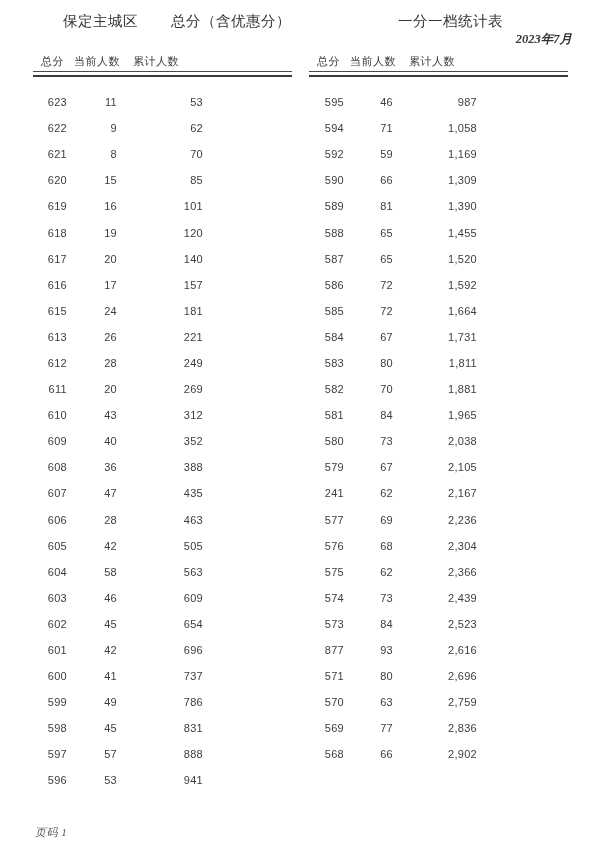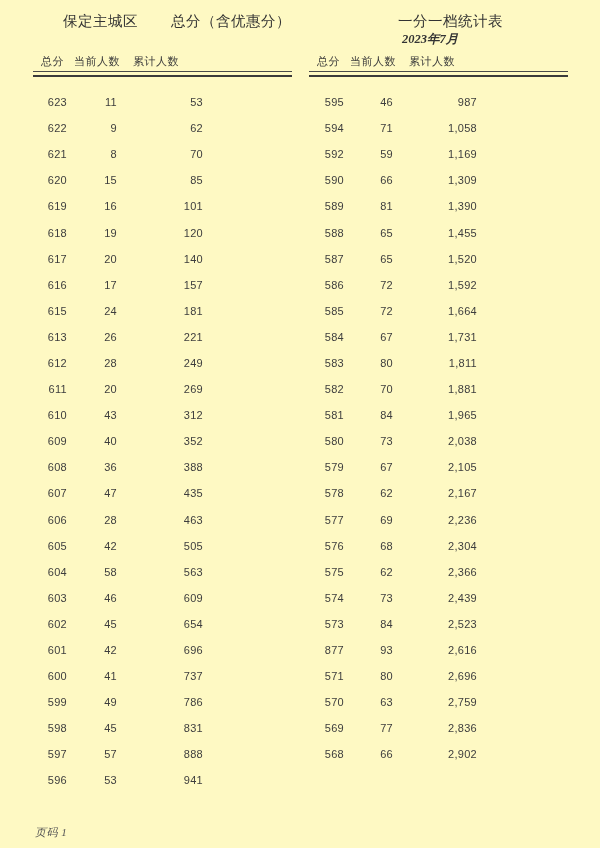--- a/index.html
+++ b/index.html
@@ -1,42 +1,42 @@
 <!DOCTYPE html>
 <html><head>
 <meta charset="utf-8">
 <style>
   html, body { margin: 0; padding: 0; background: #e8e8e8; }
   .page {
     position: relative;
     width: 600px;
     height: 848px;
     margin: 0 auto;
-    background: #fef9c3;
+    background: #ffffff;
     overflow: hidden;
     font-family: "Liberation Serif", "DejaVu Serif", serif;
     color: #3a3a3a;
   }
   .hdr-text {
     position: absolute;
     top: 12px;
     font-size: 14.5px;
     letter-spacing: 0.5px;
     color: #333;
     white-space: nowrap;
   }
   .region     { left: 63px;  }
   .score-type { left: 171px; }
   .title      { left: 385px; margin-left: 13px; }
   .date {
     position: absolute;
     top: 31px;
-    left: 402px;
+    left: 422px;
     width: 150px;
-    text-align: left;
+    text-align: right;
     font-size: 12.5px;
     font-weight: bold;
     font-style: italic;
     color: #333;
   }
   .score-table {
     position: absolute;
     top: 54px;
     width: 259px;
   }
@@ -359,21 +359,21 @@
         <span class="cell">2,038</span>
         <span></span>
       </div>
         <div class="row">
         <span class="cell">579</span>
         <span class="cell">67</span>
         <span class="cell">2,105</span>
         <span></span>
       </div>
         <div class="row">
-        <span class="cell">578</span>
+        <span class="cell">241</span>
         <span class="cell">62</span>
         <span class="cell">2,167</span>
         <span></span>
       </div>
         <div class="row">
         <span class="cell">577</span>
         <span class="cell">69</span>
         <span class="cell">2,236</span>
         <span></span>
       </div>

